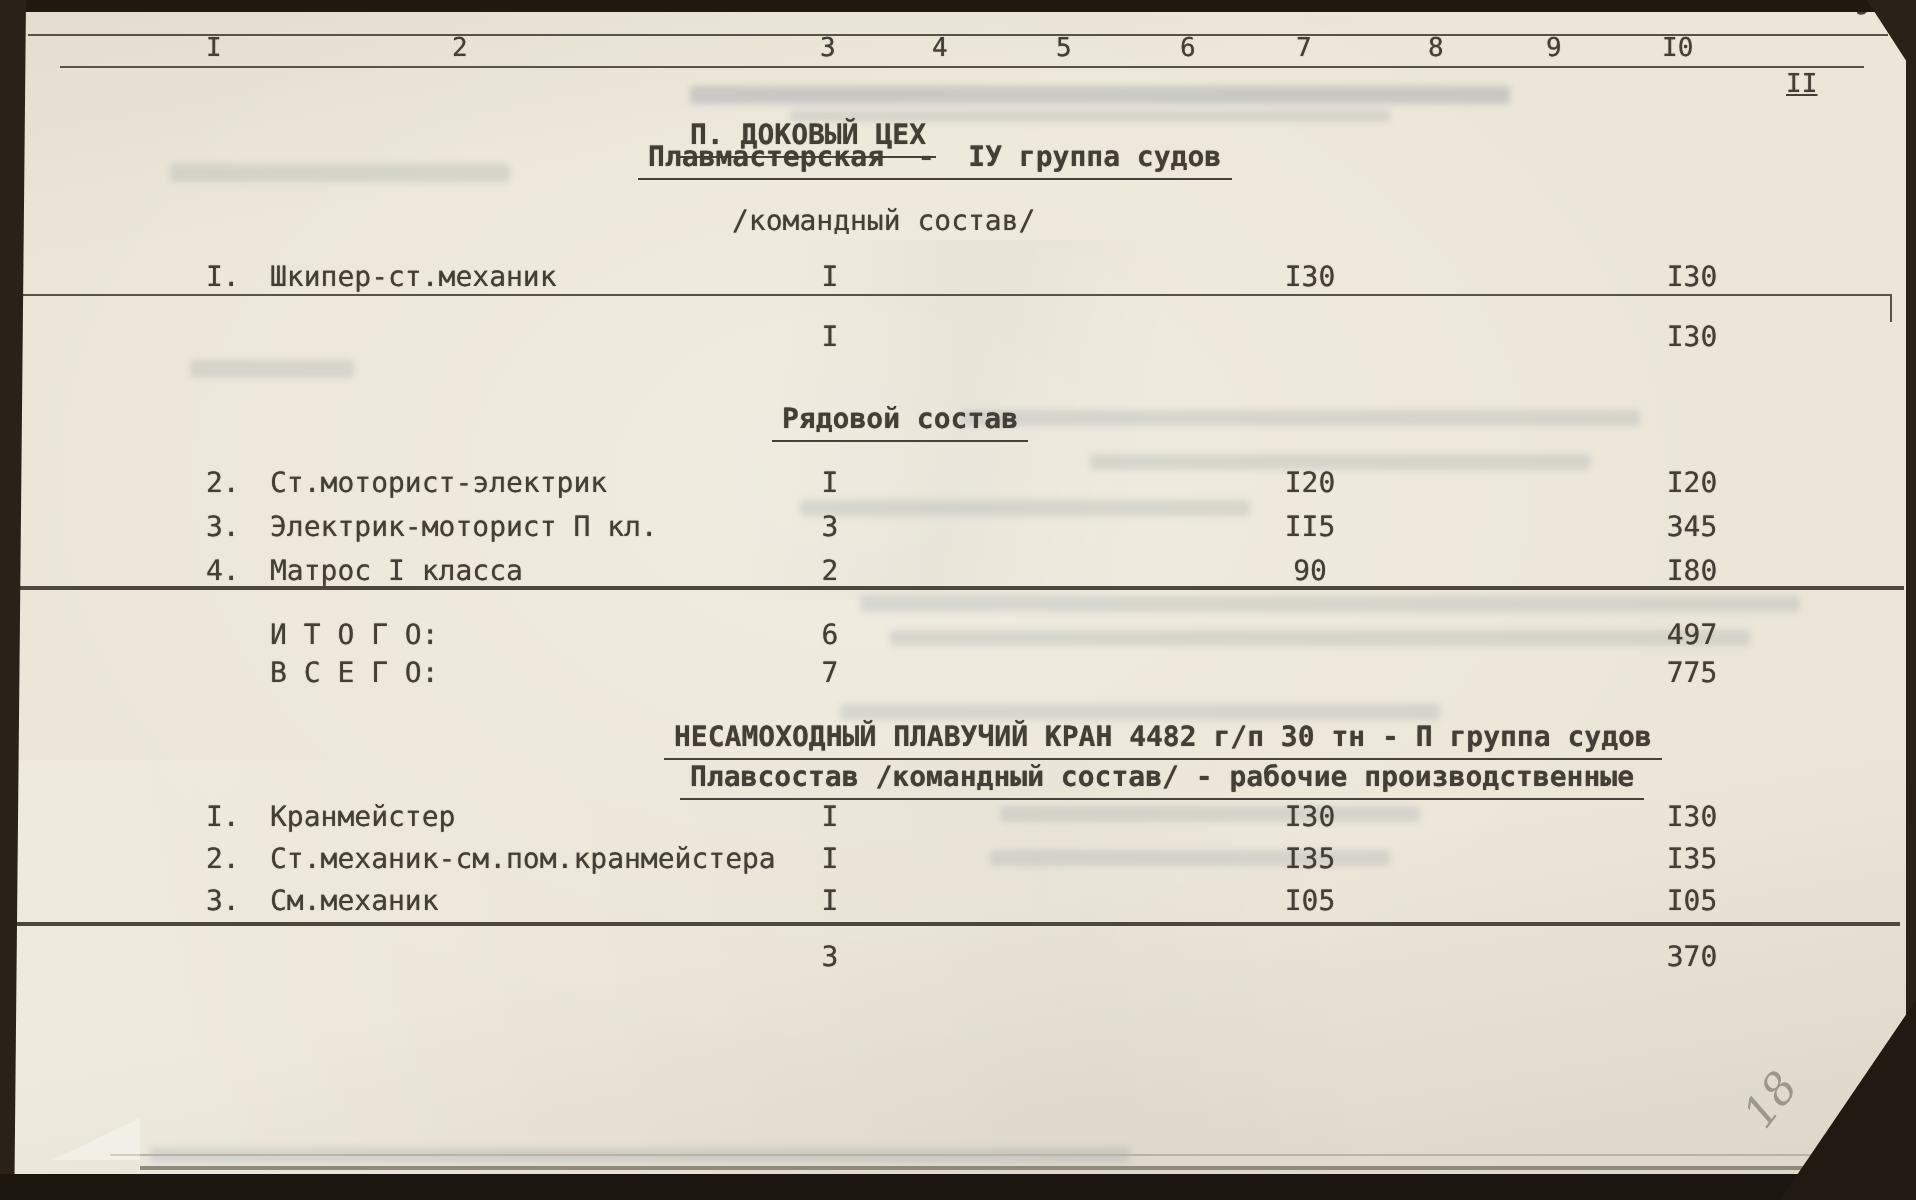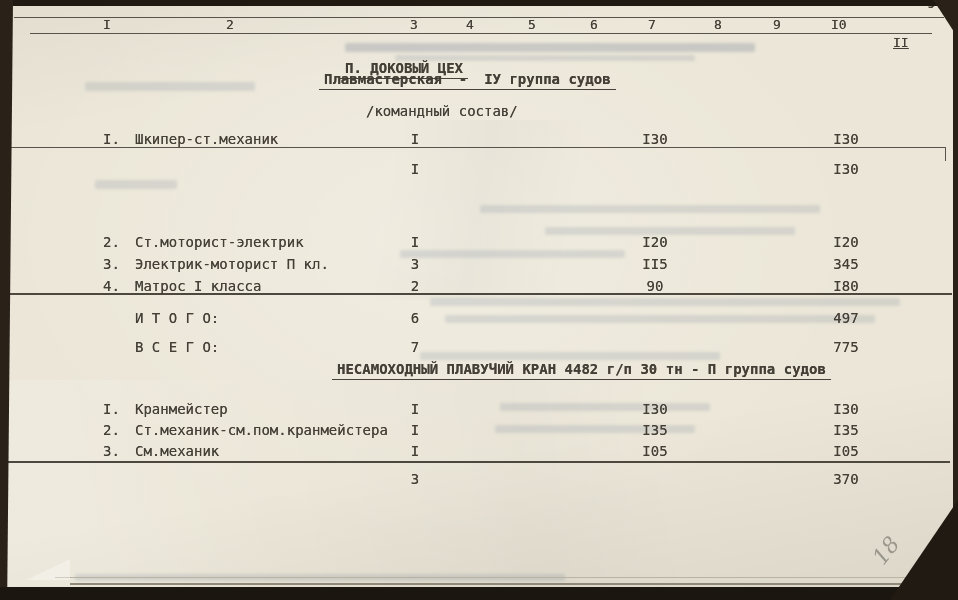--- a/index.html
+++ b/index.html
@@ -127,20 +127,21 @@
   </div>
 
   <div class="hline" style="left:8px; top:147px; width:938px;"></div>
   <div class="vtick" style="left:945px; top:147px; height:14px;"></div>
 
   <div class="row" style="top:161px;">
     <span class="cell c-count">I</span>
     <span class="cell c-total">I30</span>
   </div>
 
+  <div class="typed heading" style="left:386px; top:202px;">Рядовой состав</div>
 
   <div class="row" style="top:234px;">
     <span class="cell c-num">2.</span>
     <span class="cell c-pos">Ст.моторист-электрик</span>
     <span class="cell c-count">I</span>
     <span class="cell c-rate">I20</span>
     <span class="cell c-total">I20</span>
   </div>
   <div class="row" style="top:256px;">
     <span class="cell c-num">3.</span>
@@ -157,27 +158,28 @@
     <span class="cell c-total">I80</span>
   </div>
 
   <div class="hline thick" style="left:0px; top:293px; width:952px;"></div>
 
   <div class="row" style="top:310px;">
     <span class="cell c-label">И Т О Г О:</span>
     <span class="cell c-count">6</span>
     <span class="cell c-total">497</span>
   </div>
-  <div class="row" style="top:339px;padding-left:28px;">
+  <div class="row" style="top:329px;padding-left:28px;">
     <span class="cell c-label">В С Е Г О:</span>
     <span class="cell c-count">7</span>
     <span class="cell c-total">775</span>
   </div>
 
   <div class="typed heading" style="left:332px; top:361px;text-align:right;">НЕСАМОХОДНЫЙ ПЛАВУЧИЙ КРАН 4482 г/п 30 тн - П группа судов</div>
+  <div class="typed heading" style="left:340px; top:381px;">Плавсостав /командный состав/ - рабочие производственные</div>
 
   <div class="row" style="top:401px;">
     <span class="cell c-num">I.</span>
     <span class="cell c-pos">Кранмейстер</span>
     <span class="cell c-count">I</span>
     <span class="cell c-rate">I30</span>
     <span class="cell c-total">I30</span>
   </div>
   <div class="row" style="top:422px;">
     <span class="cell c-num">2.</span>

